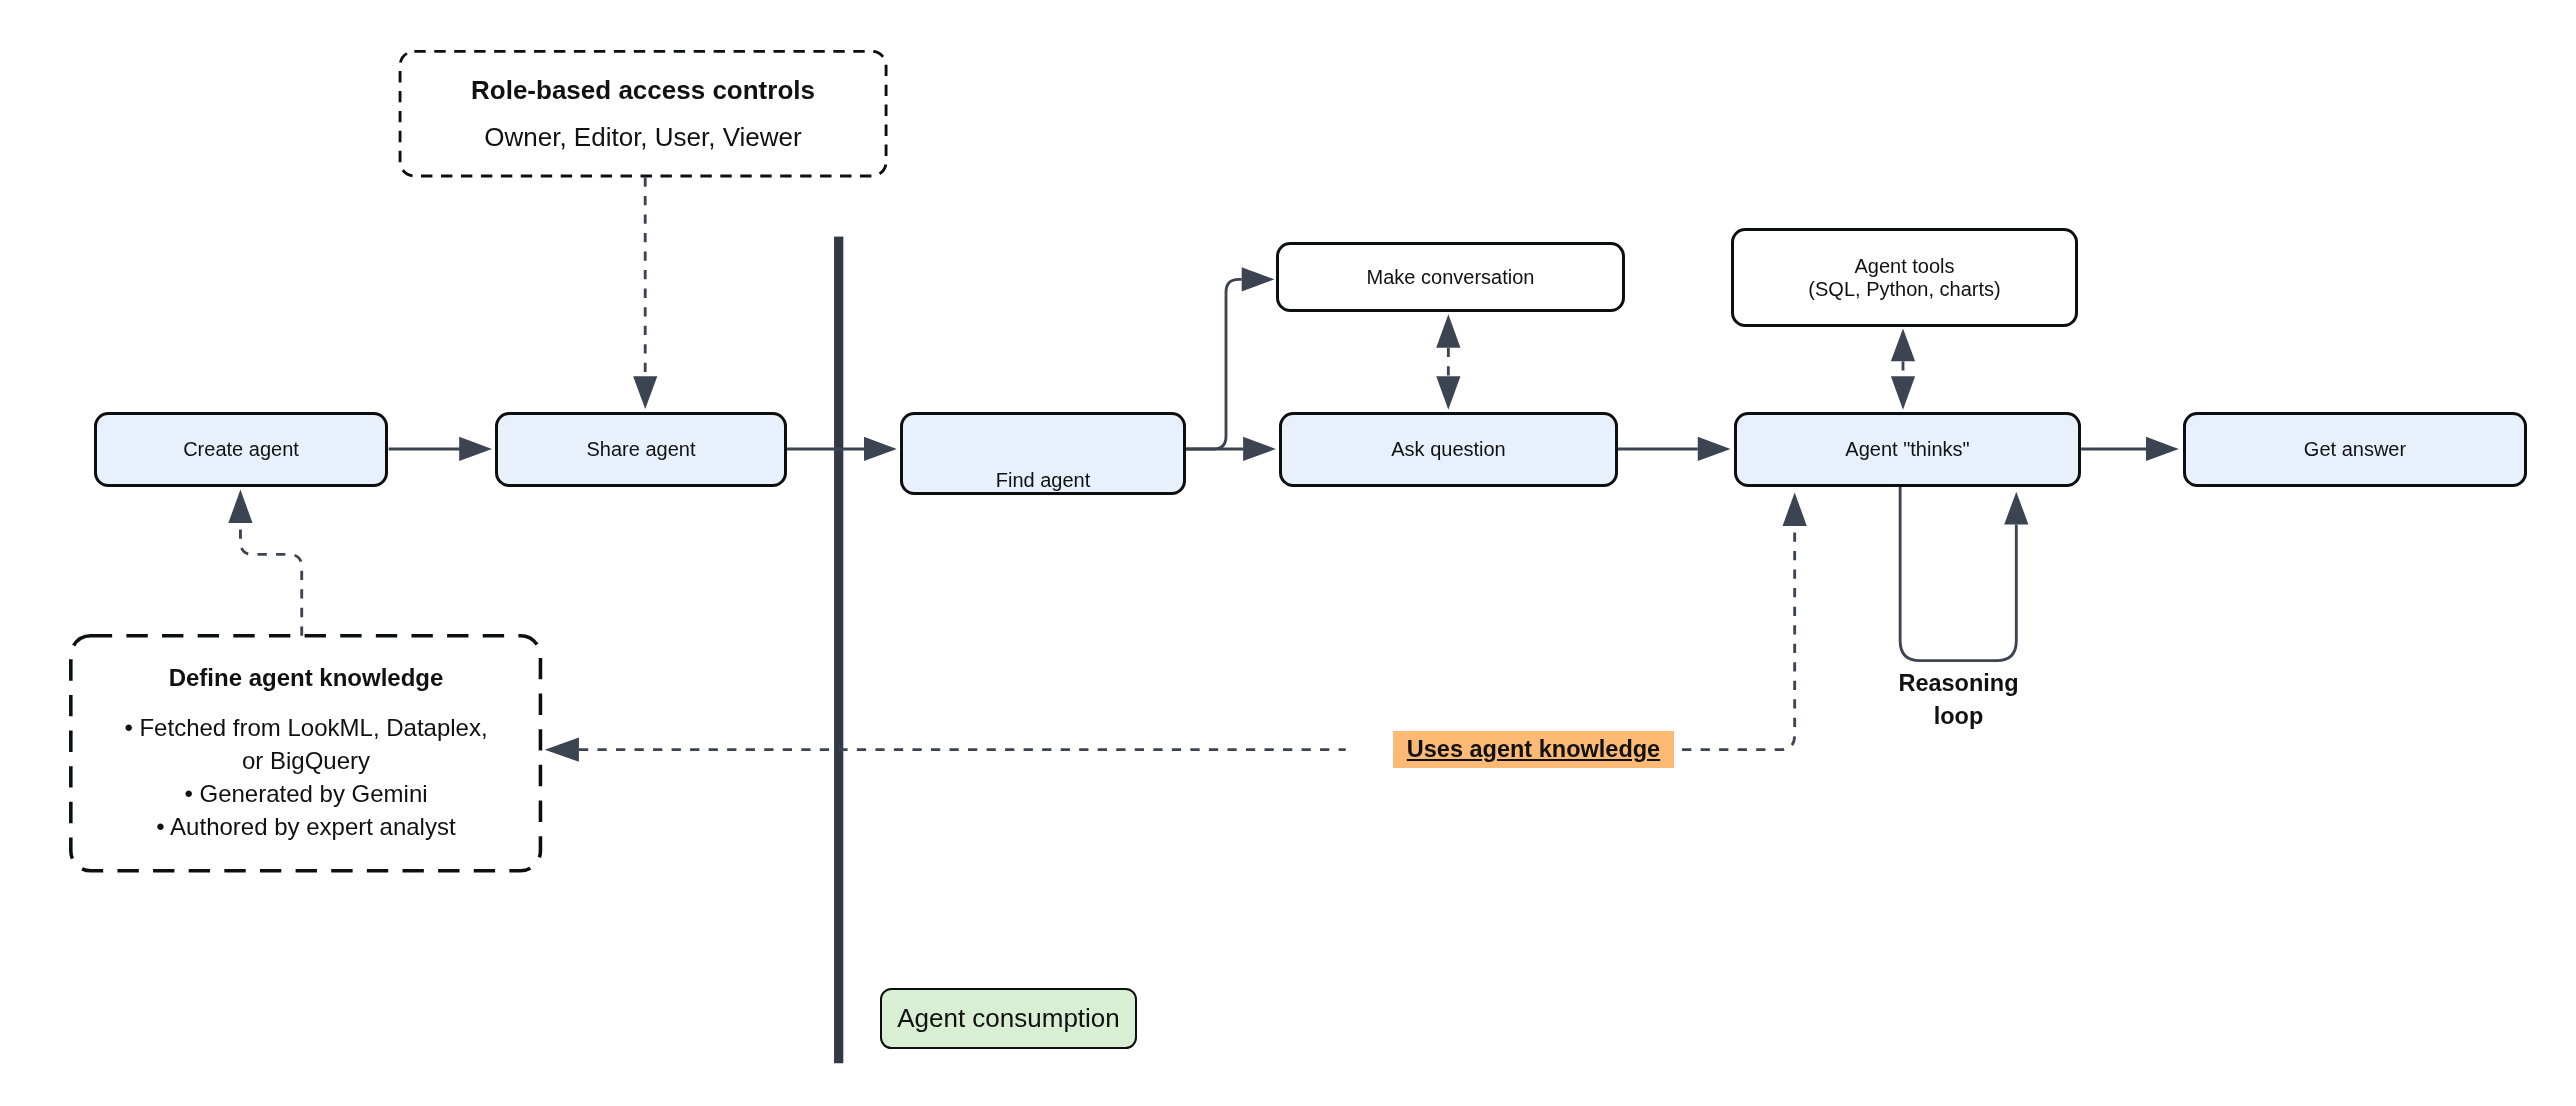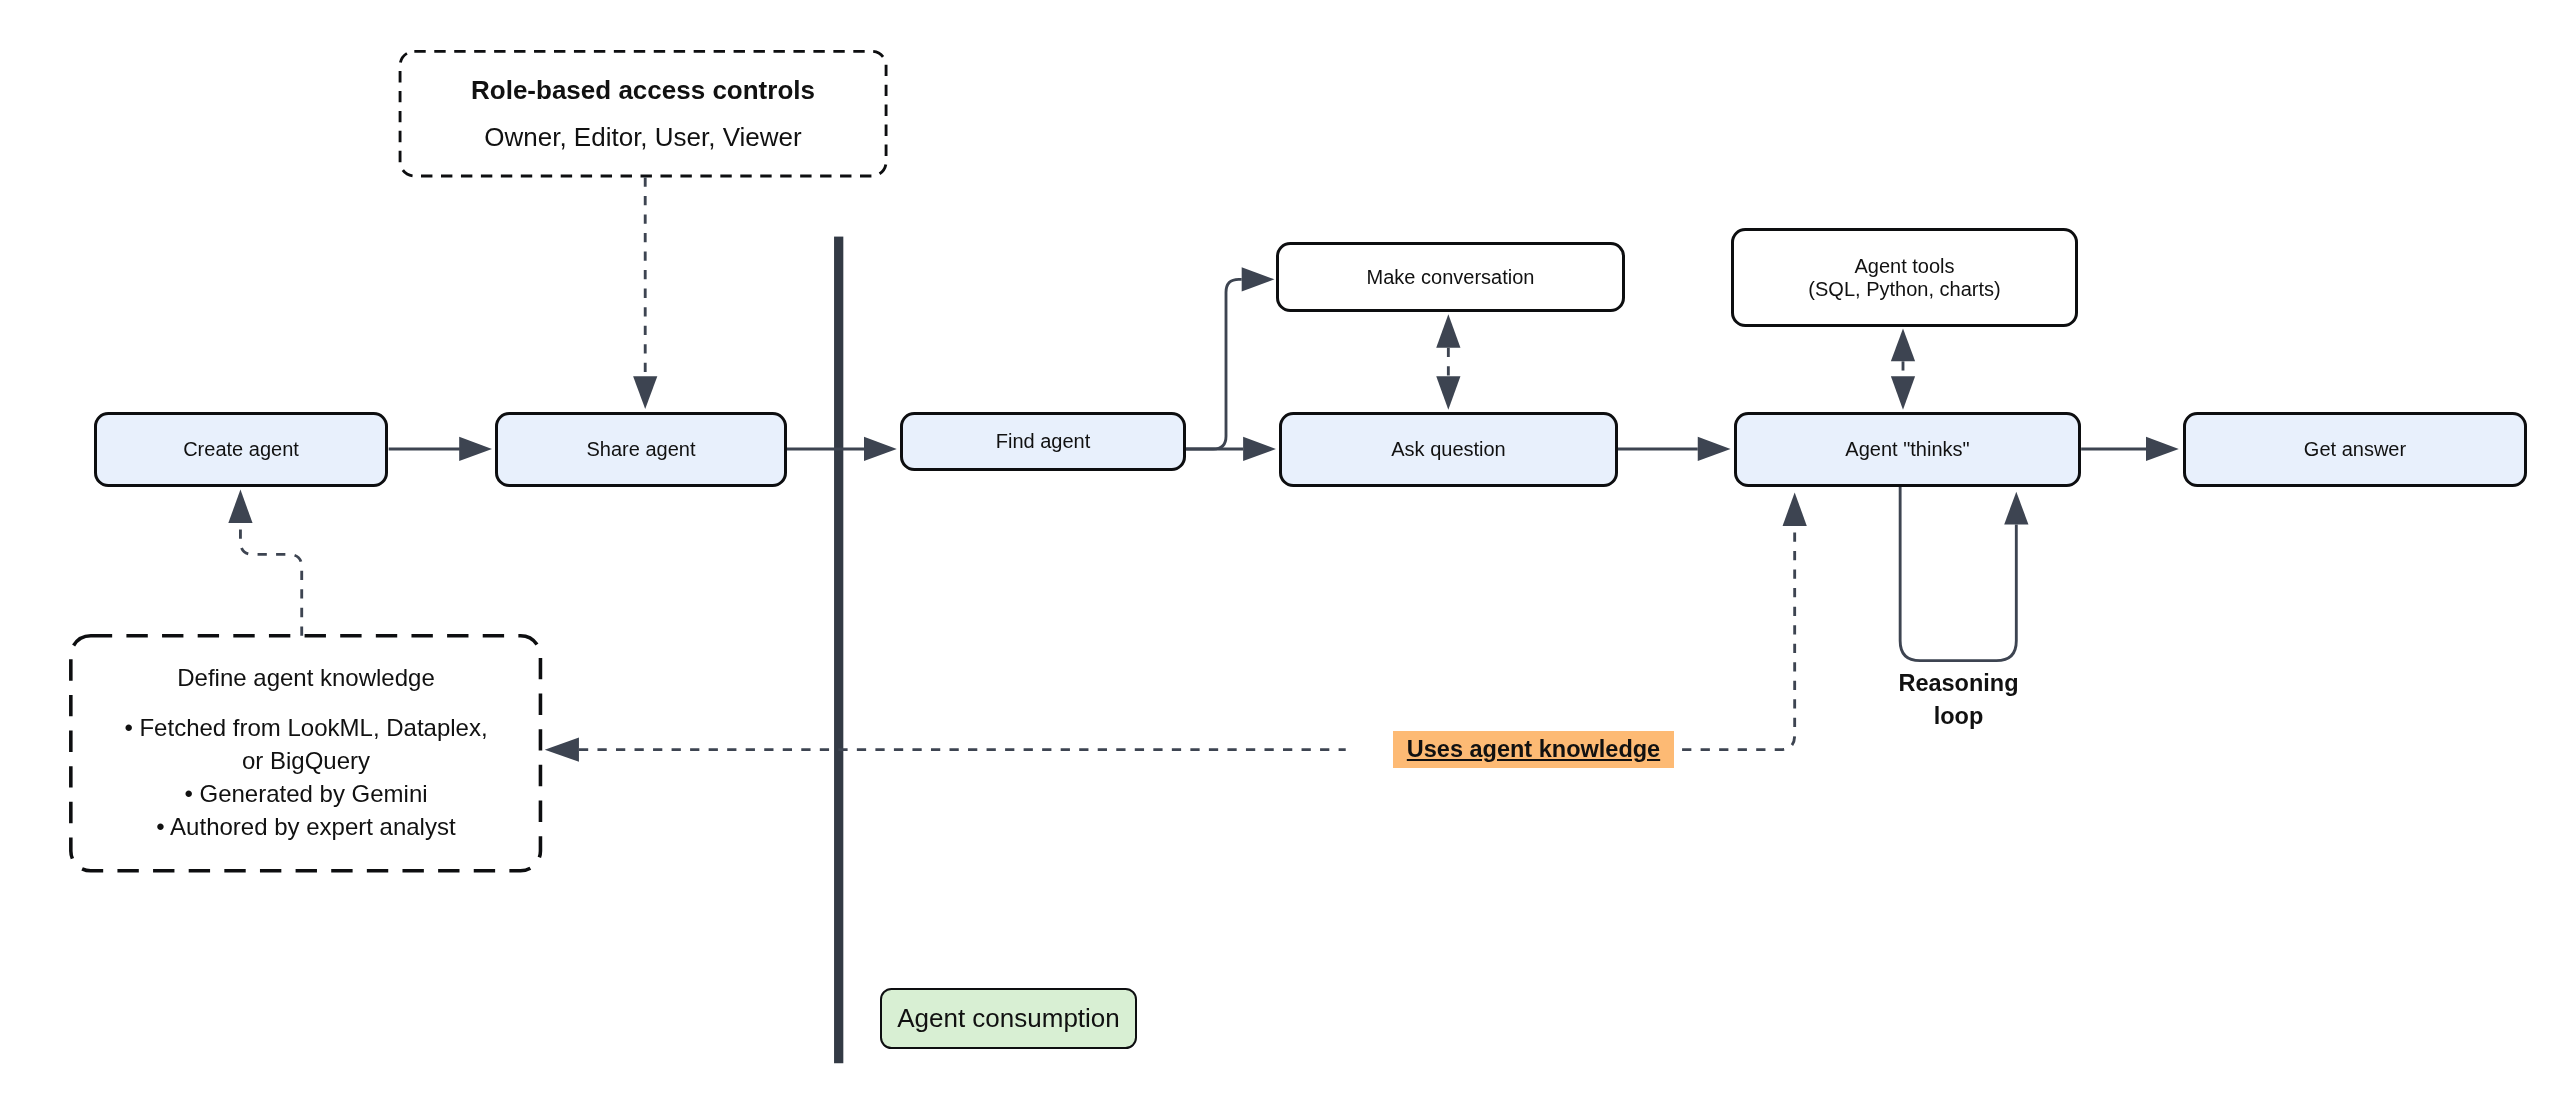--- a/index.html
+++ b/index.html
@@ -46,21 +46,21 @@
     position: absolute;
     box-sizing: border-box;
     display: flex;
     flex-direction: column;
     align-items: center;
     justify-content: center;
     text-align: center;
   }
   .rbac-title { font-weight: bold; font-size: 26px; }
   .rbac-sub   { font-size: 26px; margin-top: 16px; }
-  .k-title    { font-weight: normal; font-size: 24px; margin-bottom: 19px; }
+  .k-title    { font-weight: bold; font-size: 24px; margin-bottom: 19px; }
   .k-bullet {
     font-size: 24px;
     line-height: 33px;
     max-width: 388px;
   }
   .k-bullet::before { content: "• "; }
   .edge-label {
     position: absolute;
     font-weight: bold;
     font-size: 23.5px;
@@ -132,21 +132,21 @@
   </svg>
 
   <div class="node blue" style="left:94px; top:412px; width:294px; height:75px;">
     <span>Create agent</span>
   </div>
 
   <div class="node blue" style="left:495px; top:412px; width:292px; height:75px;">
     <span>Share agent</span>
   </div>
 
-  <div class="node blue" style="left:900px; top:412px; width:286px; height:59px;">
+  <div class="node blue" style="left:900px; top:412px; width:286px; height:83px;align-items:flex-end;">
     <span>Find agent</span>
   </div>
 
   <div class="node white" style="left:1276px; top:242px; width:349px; height:70px;">
     <span>Make conversation</span>
   </div>
 
   <div class="node blue" style="left:1279px; top:412px; width:339px; height:75px;">
     <span>Ask question</span>
   </div>

